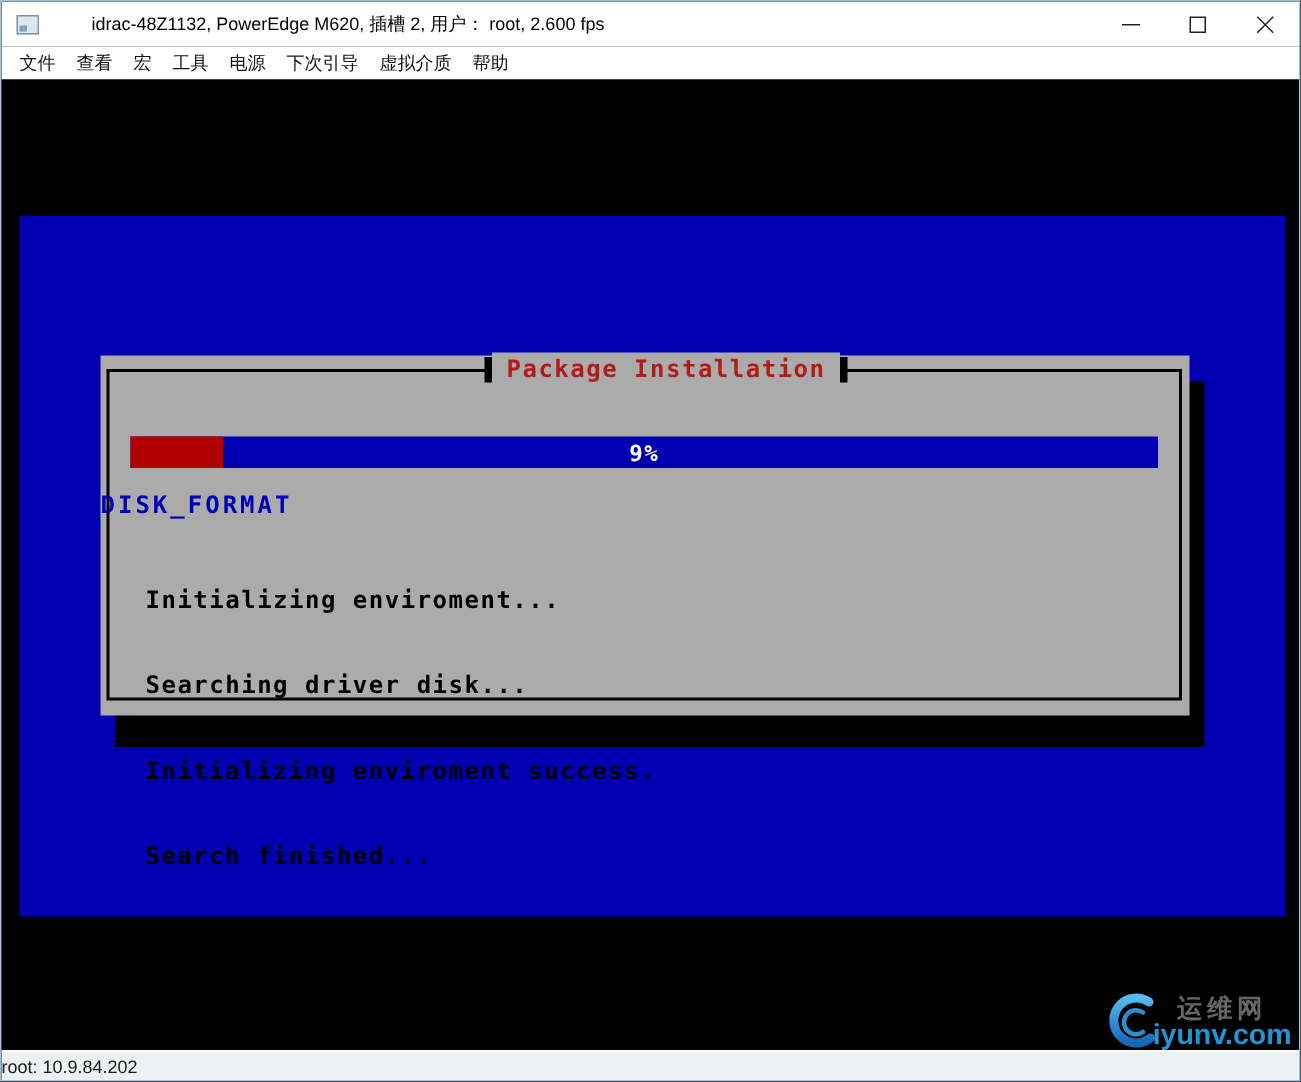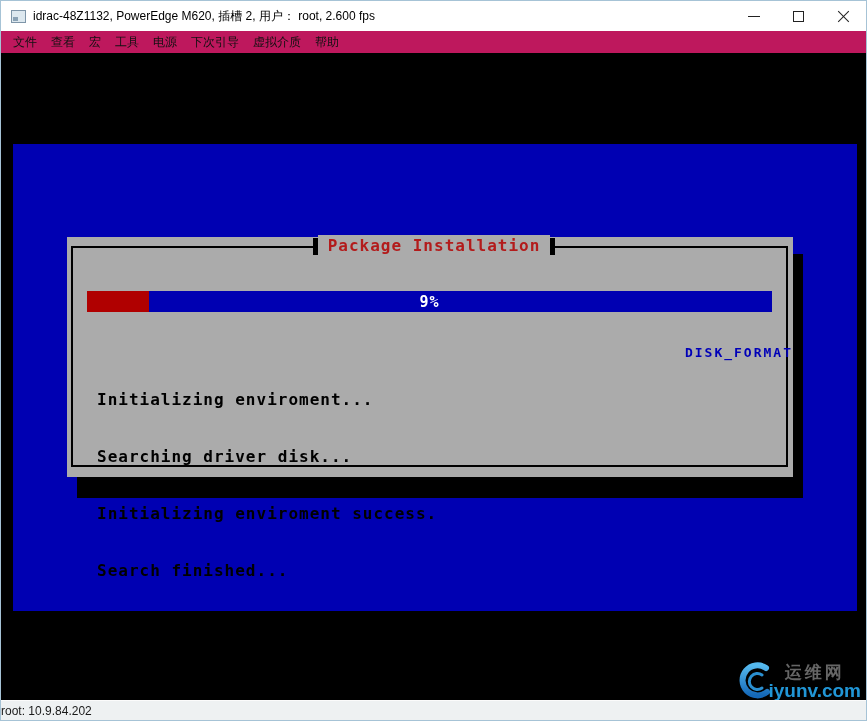--- a/index.html
+++ b/index.html
@@ -6,48 +6,48 @@
   *{box-sizing:border-box;}
   .window{
     position:relative;width:867px;height:721px;background:#000;
     border:1px solid var(--frame-blue,#a6c3d6);
     font-family:"Liberation Sans",sans-serif;overflow:hidden;
   }
   
   .titlebar{height:30px;background:#ffffff;display:flex;align-items:center;}
   .app-icon{width:15px;height:13px;margin:0 7px 0 10px;border:1px solid #7e95a8;background:#dde8ef;position:relative;flex:0 0 auto;}
   .app-icon::after{content:"";position:absolute;left:1px;bottom:1px;width:5px;height:4px;background:#8aa2b5;}
-  .window-title{font-size:12px;color:#000;white-space:nowrap;}
+  .window-title{font-size:12px;color:#000;white-space:nowrap;margin-left:28px;}
   .win-controls{margin-left:auto;display:flex;height:100%;}
   .win-btn{width:45px;height:100%;border:none;background:transparent;display:flex;align-items:center;justify-content:center;padding:0;cursor:pointer;}
   .glyph-min{width:12px;height:0;border-bottom:1px solid #222;display:block;}
   .glyph-max{width:11px;height:11px;border:1px solid #222;display:block;}
   .glyph-close{position:relative;width:13px;height:13px;display:block;}
   .glyph-close::before,.glyph-close::after{content:"";position:absolute;left:-1px;top:6px;width:15px;height:1px;background:#222;}
   .glyph-close::before{transform:rotate(45deg);}
   .glyph-close::after{transform:rotate(-45deg);}
   
-  .menubar{height:22px;background:#be185d;display:flex;align-items:center;padding-left:5px;}
+  .menubar{height:22px;background:#ffffff;display:flex;align-items:center;padding-left:5px;}
   .menu-item{font-size:12px;color:#111;padding:0 7px;height:100%;display:flex;align-items:center;cursor:default;}
   
   .console{position:relative;height:647px;background:#000;overflow:hidden;}
   .remote-screen{position:absolute;left:12px;top:91px;width:844px;height:467px;background:var(--screen-blue,#0000b2);}
   .dialog-shadow{position:absolute;left:76px;top:201px;width:726px;height:244px;background:#000;}
   .dialog{position:absolute;left:66px;top:184px;width:726px;height:240px;background:var(--dialog-gray,#ababab);
           font-family:"DejaVu Sans Mono",monospace;font-weight:bold;letter-spacing:1px;}
   .dialog-border{position:absolute;left:4px;top:9px;right:5px;bottom:10px;border:2px solid #000;}
-  .dialog-titlerow{position:absolute;top:-2px;left:4px;width:100%;display:flex;align-items:center;justify-content:center;z-index:2;}
+  .dialog-titlerow{position:absolute;top:-2px;left:14px;width:100%;display:flex;align-items:center;justify-content:center;z-index:2;}
   .title-tick{width:5px;height:17px;background:#000;flex:0 0 auto;}
   .dialog-title{font-size:16px;color:var(--title-red,#b31b1b);background:var(--dialog-gray,#ababab);
                 padding:1px 10px;white-space:nowrap;line-height:20px;}
   .progress{position:absolute;left:20px;top:54px;width:685px;height:21px;background:var(--progress-blue,#0000b2);z-index:3;}
   .progress-fill{position:absolute;left:0;top:0;height:100%;width:9%;background:var(--progress-red,#b00000);}
   .progress-label{position:absolute;left:0;top:0;width:100%;height:100%;display:flex;align-items:center;justify-content:center;
                   color:#fff;font-size:15px;}
-  .stage-label{position:absolute;left:0;top:108px;width:100%;text-align:right;color:var(--stage-blue,#0000b8);font-size:13px;letter-spacing:2px;}
+  .stage-label{position:absolute;left:0;top:90px;width:100%;text-align:left;color:var(--stage-blue,#0000b8);font-size:16px;letter-spacing:2px;}
   .install-log{position:absolute;left:30px;top:115px;color:#000;font-size:16px;line-height:19px;white-space:pre;}
   
   .watermark{position:absolute;right:5px;top:608px;display:flex;align-items:flex-start;}
   .wm-logo{flex:0 0 auto;margin-right:-8px;}
   .wm-texts{display:flex;flex-direction:column;align-items:center;padding-top:3px;}
   .wm-name{font-size:17px;font-weight:bold;color:rgba(170,170,170,0.6);letter-spacing:3px;line-height:18px;}
   .wm-url{font-size:19px;font-weight:bold;color:var(--watermark-blue,#2196d6);line-height:18px;}
   
   .statusbar{height:20px;background:#eef1f2;border-top:1px solid #fbfbfb;display:flex;align-items:center;}
   .status-text{font-size:12px;color:#1a1a1a;}

